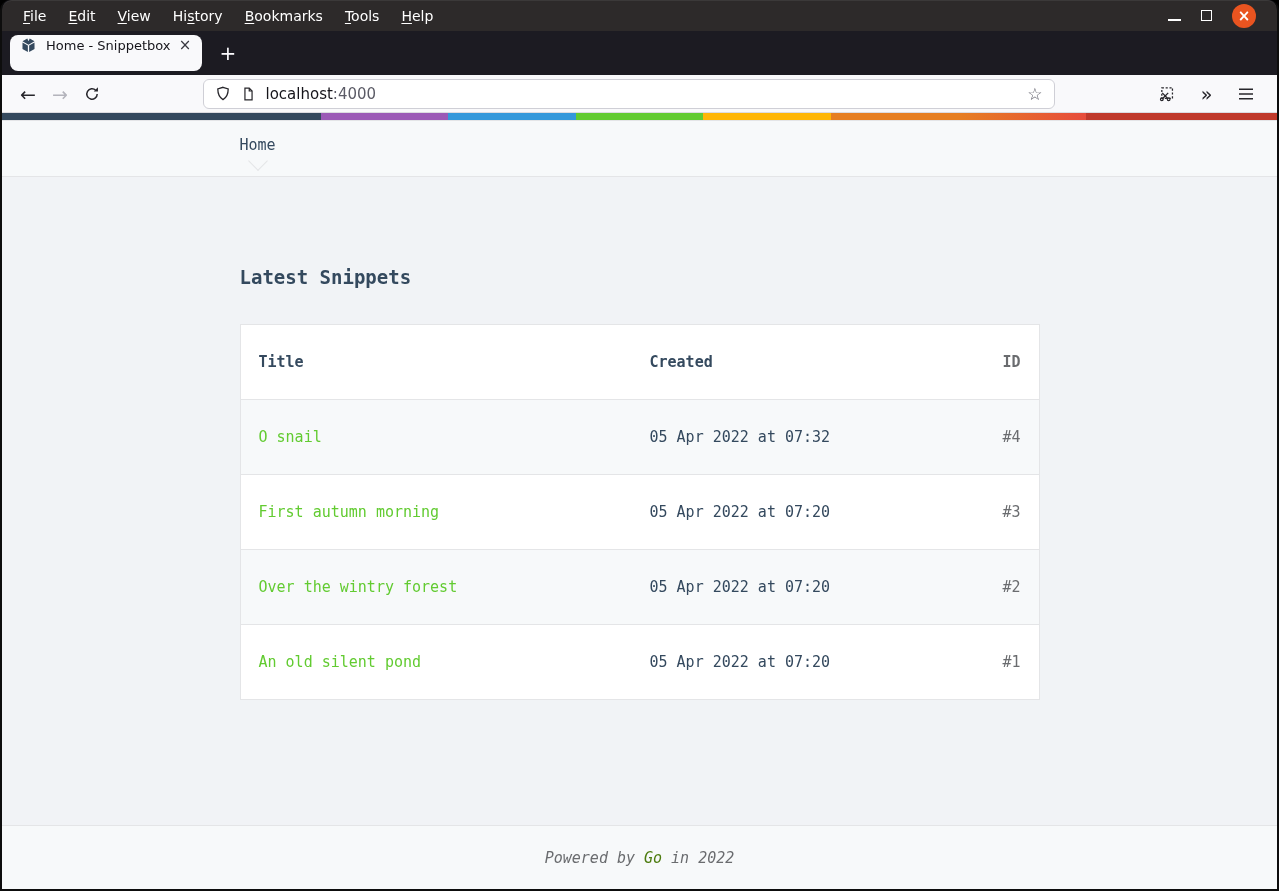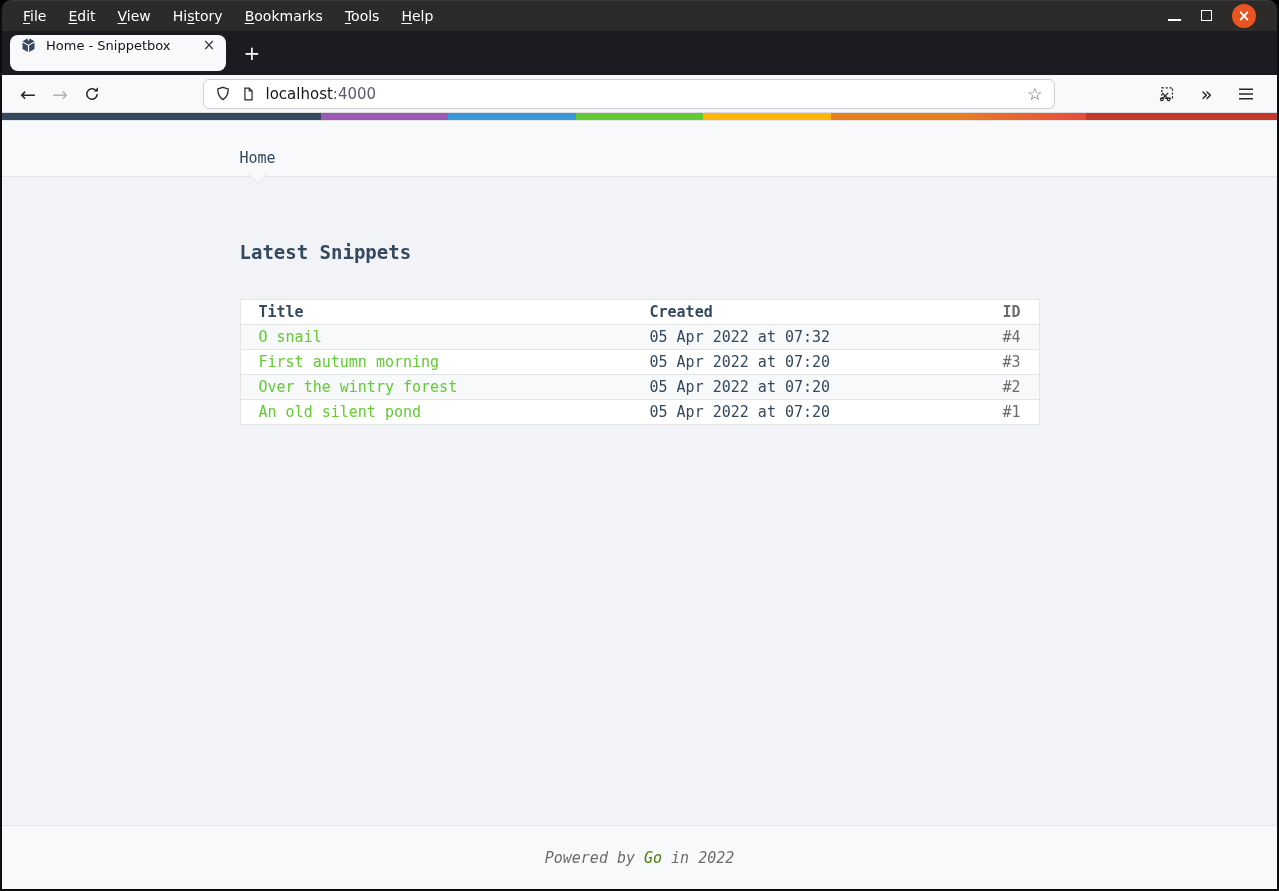--- a/index.html
+++ b/index.html
@@ -25,21 +25,21 @@
   .btn-min { width:13px; height:2px; background:#fff; display:inline-block; }
   .btn-max { width:11px; height:11px; border:1.5px solid #fff; display:inline-block; }
   .btn-close {
     width:24px; height:24px; border-radius:50%; background:#e95420; color:#fff;
     display:flex; align-items:center; justify-content:center; font-size:15px; font-weight:700; line-height:1;
   }
 
   
   .tabbar { height:44px; flex:0 0 44px; background:#1c1b22; display:flex; align-items:center; padding:0 8px; }
   .tab {
-    width:216px; height:36px; background:#f9f9fb; border-radius:8px;
+    width:192px; height:36px; background:#f9f9fb; border-radius:8px;
     display:flex; align-items:center; padding:0 6px 16px 10px; font-size:13px; color:#15141a;
   }
   .tab .favicon { color:#34495e; display:flex; }
   .tab .tab-title { margin-left:9px; flex:1; white-space:nowrap; overflow:hidden; }
   .tab-close { width:22px; height:22px; display:flex; align-items:center; justify-content:center;
     font-size:15px; color:#3a3942; border-radius:4px; }
   .newtab { width:32px; height:32px; margin-left:10px; color:#fbfbfe; font-size:20px;
     display:flex; align-items:center; justify-content:center; border-radius:6px; }
 
   
@@ -70,34 +70,34 @@
 
   
   .page { flex:1; display:flex; flex-direction:column; background:#f1f3f6;
     font-family:"DejaVu Sans Mono","Liberation Mono",monospace; color:#34495e; }
   .site-header { height:111px; flex:0 0 111px; display:flex; align-items:center; justify-content:center; }
   .logo-link { display:flex; align-items:center; gap:14px; color:#34495e; text-decoration:none; }
   .logo-link .site-title { font-size:29px; font-weight:700; letter-spacing:1px; }
 
   .site-nav { height:57px; flex:0 0 57px; background:#f7f9fa;
     border-top:1px solid #e4e5e7; border-bottom:1px solid #e4e5e7; position:relative; z-index:2; }
-  .nav-inner { width:800px; margin:13px auto;text-decoration:underline; }
+  .nav-inner { width:800px; margin:0 auto;text-decoration:underline; }
   .home-link { position:relative; display:inline-block; padding-top:15px; font-size:15px;
     color:#34495e; text-decoration:none; }
   .home-link .notch { position:absolute; left:calc(50% - 7px); top:33px; width:14px; height:14px;
     background:#f7f9fa; border-left:1px solid #e4e5e7; border-bottom:1px solid #e4e5e7;
     transform:rotate(-45deg); }
 
   .main { flex:1; }
   .container { width:800px; margin:0 auto; }
-  .main h2 { margin-top:64px; font-size:19px; font-weight:700; }
+  .main h2 { margin-top:89px; font-size:19px; font-weight:700; }
 
   table { margin-top:36px; width:100%; border-collapse:collapse; background:#fff;
     border:1px solid #e4e5e7; font-size:15px; }
-  th, td { text-align:left; padding:3px 18px; font-weight:400; }
+  th, td { text-align:left; padding:28px 18px; font-weight:400; }
   th { font-weight:700; color:#34495e; }
   th:last-child, td:last-child { text-align:right; color:#6a6c6f; }
   tr { border-bottom:1px solid #e4e5e7; }
   tbody tr:nth-child(odd) { background:#f7f9fa; }
   th:nth-child(1){ width:49%; } th:nth-child(2){ width:36%; } th:nth-child(3){ width:15%; }
   a.snippet-link { color:#62cb31; text-decoration:none; }
 
   .site-footer { height:64px; flex:0 0 64px; background:#f7f9fa; border-top:1px solid #e4e5e7;
     display:flex; align-items:center; justify-content:center; gap:9px; color:#6a6c6f; font-size:15px;font-style:italic; }
   .go-link { color:#4d7c0f; text-decoration:none; }

